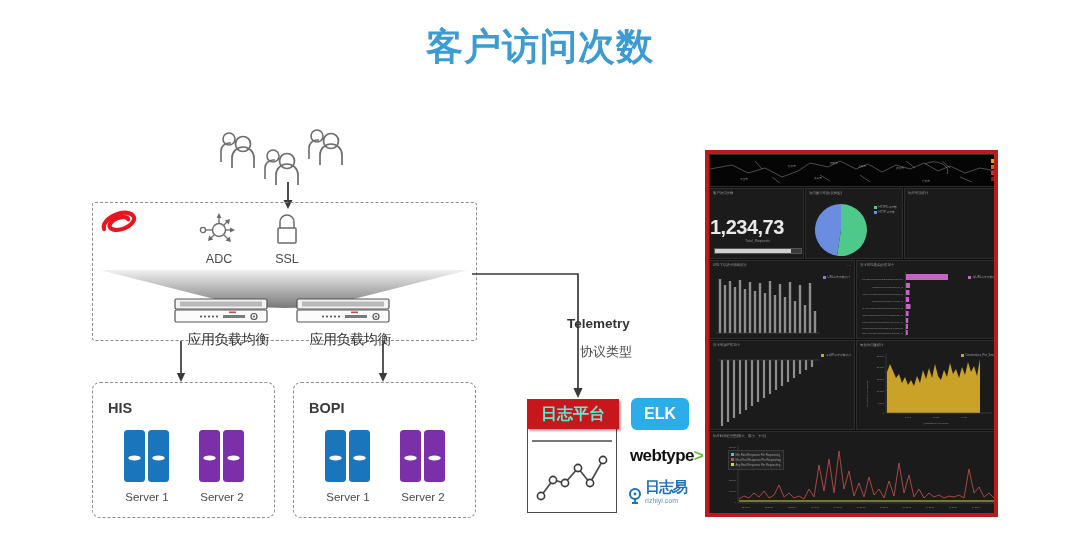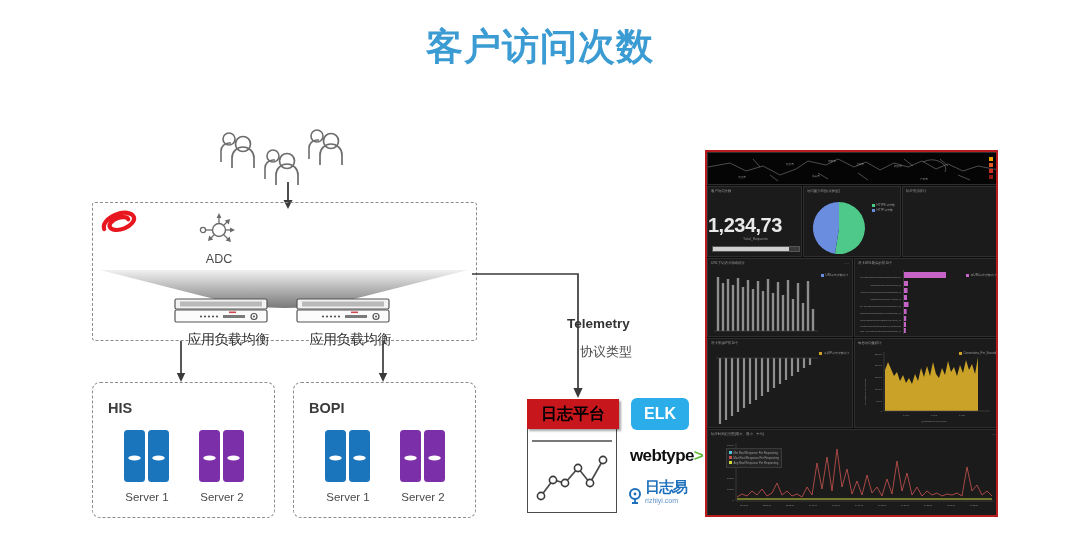--- a/index.html
+++ b/index.html
@@ -46,21 +46,21 @@
   .telemetry-en{
     position:absolute;left:567px;top:316px;font-size:13.5px;
     font-weight:bold;color:#333;
   }
   .telemetry-cn{
     position:absolute;left:580px;top:343px;font-size:13px;color:#4a4a4a;
   }
 
   #log-badge{
     position:absolute;left:527px;top:399px;width:92px;height:30px;
-    background:#c8161d;color:#000000;font-size:16px;font-weight:bold;
+    background:#c8161d;color:#5eead4;font-size:16px;font-weight:bold;
     display:flex;align-items:center;justify-content:center;
     box-shadow:1.5px 1.5px 2px rgba(0,0,0,.35);
   }
   #elk-badge{
     position:absolute;left:631px;top:398px;width:58px;height:32px;
     background:#2badea;color:#fff;font-size:16px;font-weight:bold;
     border-radius:6px;display:flex;align-items:center;justify-content:center;
   }
   #splunk-logo{
     position:absolute;left:630px;top:446px;font-size:17px;font-weight:bold;
@@ -74,21 +74,21 @@
   #rizhiyi-logo .rz-en{font-size:7px;color:#5f93c6;}
 
   #chart-window{
     position:absolute;left:527px;top:427px;width:90px;height:86px;
     border:1.6px solid #4b4b4b;background:#fff;box-sizing:border-box;
   }
 
   
   #dashboard{
     position:absolute;left:705px;top:150px;width:293px;height:367px;
-    background:#0d0d0d;border:2px solid #b91c1c;box-sizing:border-box;
+    background:#0d0d0d;border:4px solid #b91c1c;box-sizing:border-box;
     overflow:hidden;
   }
   .dpanel{position:absolute;background:#1b1b1b;border:1px solid #2e2e2e;box-sizing:border-box;}
   .dtitle{
     position:absolute;left:3px;top:2px;font-size:3.4px;color:#9a9a9a;
     white-space:nowrap;overflow:hidden;
   }
   .dots{position:absolute;right:3px;top:2px;font-size:4px;color:#888;}
   .bignum{
     font-size:20px;color:#e9e9e9;font-weight:bold;letter-spacing:-0.5px;
@@ -162,20 +162,27 @@
       <line x1="24.6" y1="22.6" x2="30" y2="28" stroke="#6a6a6a" stroke-width="1.3"></line>
       <polygon points="32,30 26.6,28.6 30.6,24.6" fill="#6a6a6a"></polygon>
       <line x1="24.6" y1="13.4" x2="29" y2="9" stroke="#6a6a6a" stroke-width="1.3"></line>
       <polygon points="31,7 29.8,12.4 25.8,8.4" fill="#6a6a6a"></polygon>
       <line x1="15.4" y1="22.6" x2="11" y2="27" stroke="#6a6a6a" stroke-width="1.3"></line>
       <polygon points="9,29 10.2,23.6 14.2,27.6" fill="#6a6a6a"></polygon>
     </svg>
     <div class="svc-label">ADC</div>
   </div>
 
+  <div class="svc" style="left:239px;top:102px;">
+    <svg width="30" height="34" viewBox="0 0 30 34">
+      <path d="M8 16 L8 10 a7 7 0 0 1 14 0 L22 16" fill="none" stroke="#6a6a6a" stroke-width="1.5"></path>
+      <rect x="6" y="16" width="18" height="15" rx="1" fill="none" stroke="#6a6a6a" stroke-width="1.5"></rect>
+    </svg>
+    <div class="svc-label">SSL</div>
+  </div>
 
 
   <svg style="position:absolute;left:98px;top:158px;" width="372" height="40">
     <defs>
       <linearGradient id="fg" x1="0" y1="0" x2="0" y2="1">
         <stop offset="0%" stop-color="#efefef"></stop>
         <stop offset="100%" stop-color="#6d6d6d"></stop>
       </linearGradient>
     </defs>
     <path d="M2 2 L370 2 L236 36 Q186 44 136 36 Z" fill="url(#fg)" opacity="0.92"></path>

